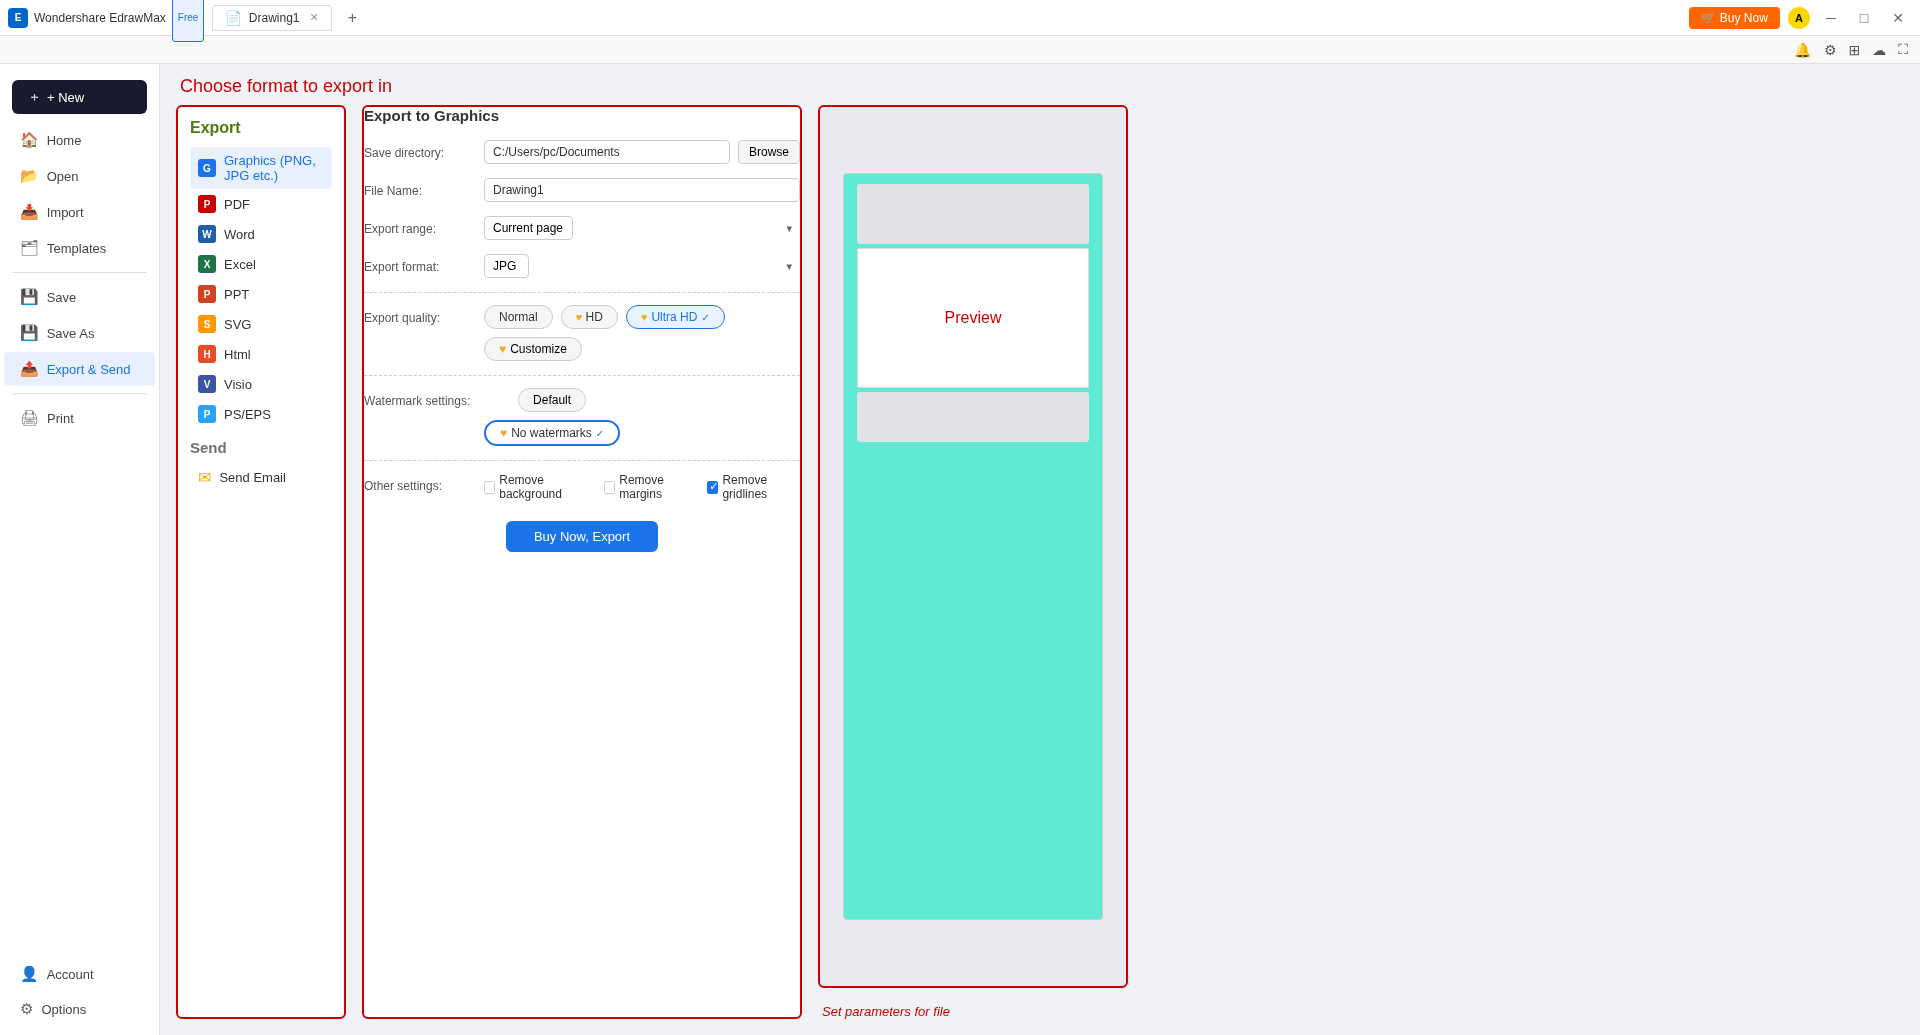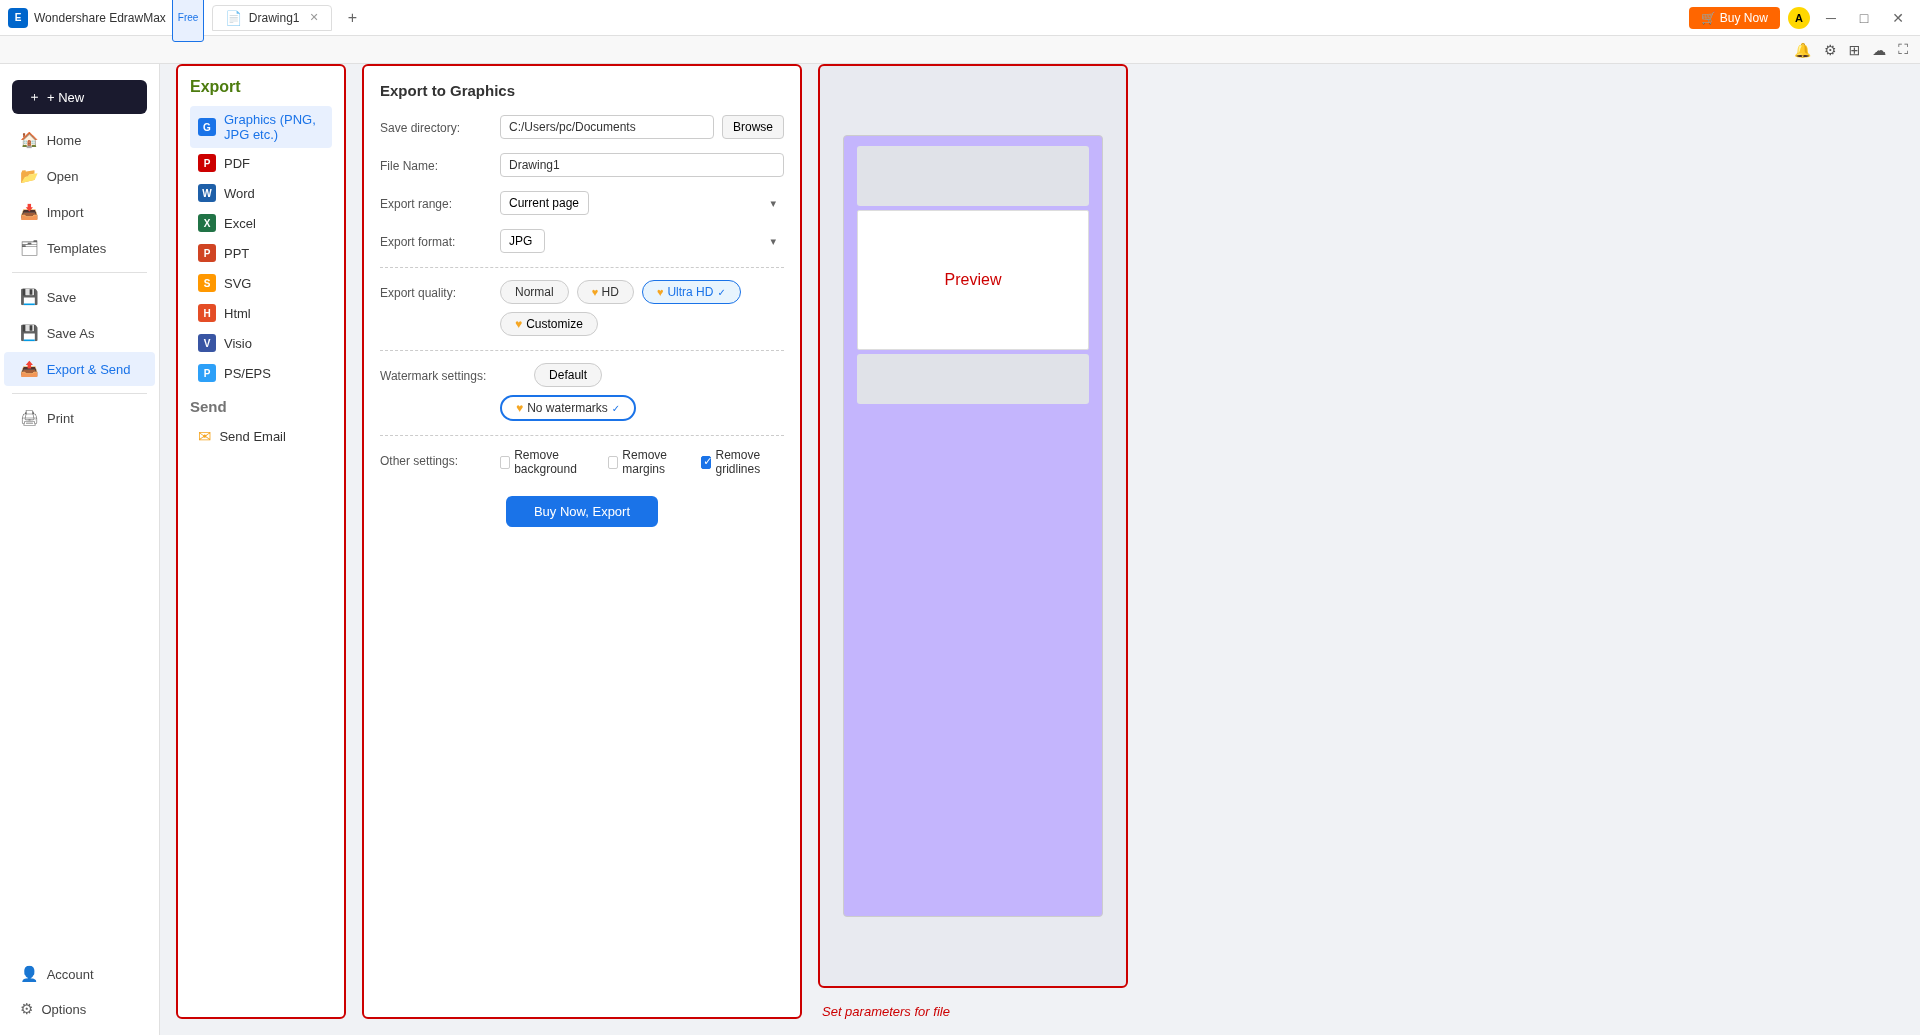--- a/index.html
+++ b/index.html
@@ -208,21 +208,20 @@
       color: #333;
     }
     .send-icon { font-size: 16px; color: #f5a623; }
 
     
     .settings-panel {
       flex: 1;
       background: #fff;
       border: 2px solid #cc0000;
       border-radius: 6px;
-      padding: 16px;
       max-width: 440px;
     }
     .settings-title {
       font-size: 15px;
       font-weight: 600;
       color: #333;
       margin-bottom: 16px;
     }
     .form-row {
       display: flex;
@@ -373,21 +372,21 @@
       border: 2px solid #cc0000;
       border-radius: 6px;
       display: flex;
       flex-direction: column;
       align-items: center;
       justify-content: center;
       flex-shrink: 0;
     }
     .preview-inner {
       width: 85%;
-      background: #c4b5fd;
+      background: #5eead4;
       border: 1px solid #ccc;
       border-radius: 4px;
       display: flex;
       flex-direction: column;
       align-items: flex-start;
     }
     .preview-header {
       width: 90%;
       background: #e0e2e8;
       height: 60px;
@@ -501,20 +500,21 @@
         <span>Account</span>
       </div>
       <div class="sidebar-item">
         <span class="si-icon">⚙</span>
         <span>Options</span>
       </div>
     </div>
   </div>
 
   <div class="content-area">
+    <div class="page-title">Choose format to export in</div>
 
     <div class="content-body">
 
       <div class="export-panel">
         <div class="export-panel-title">Export</div>
 
         <div class="export-item active">
           <div class="export-icon icon-graphics">G</div>
           <span>Graphics (PNG, JPG etc.)</span>
         </div>

